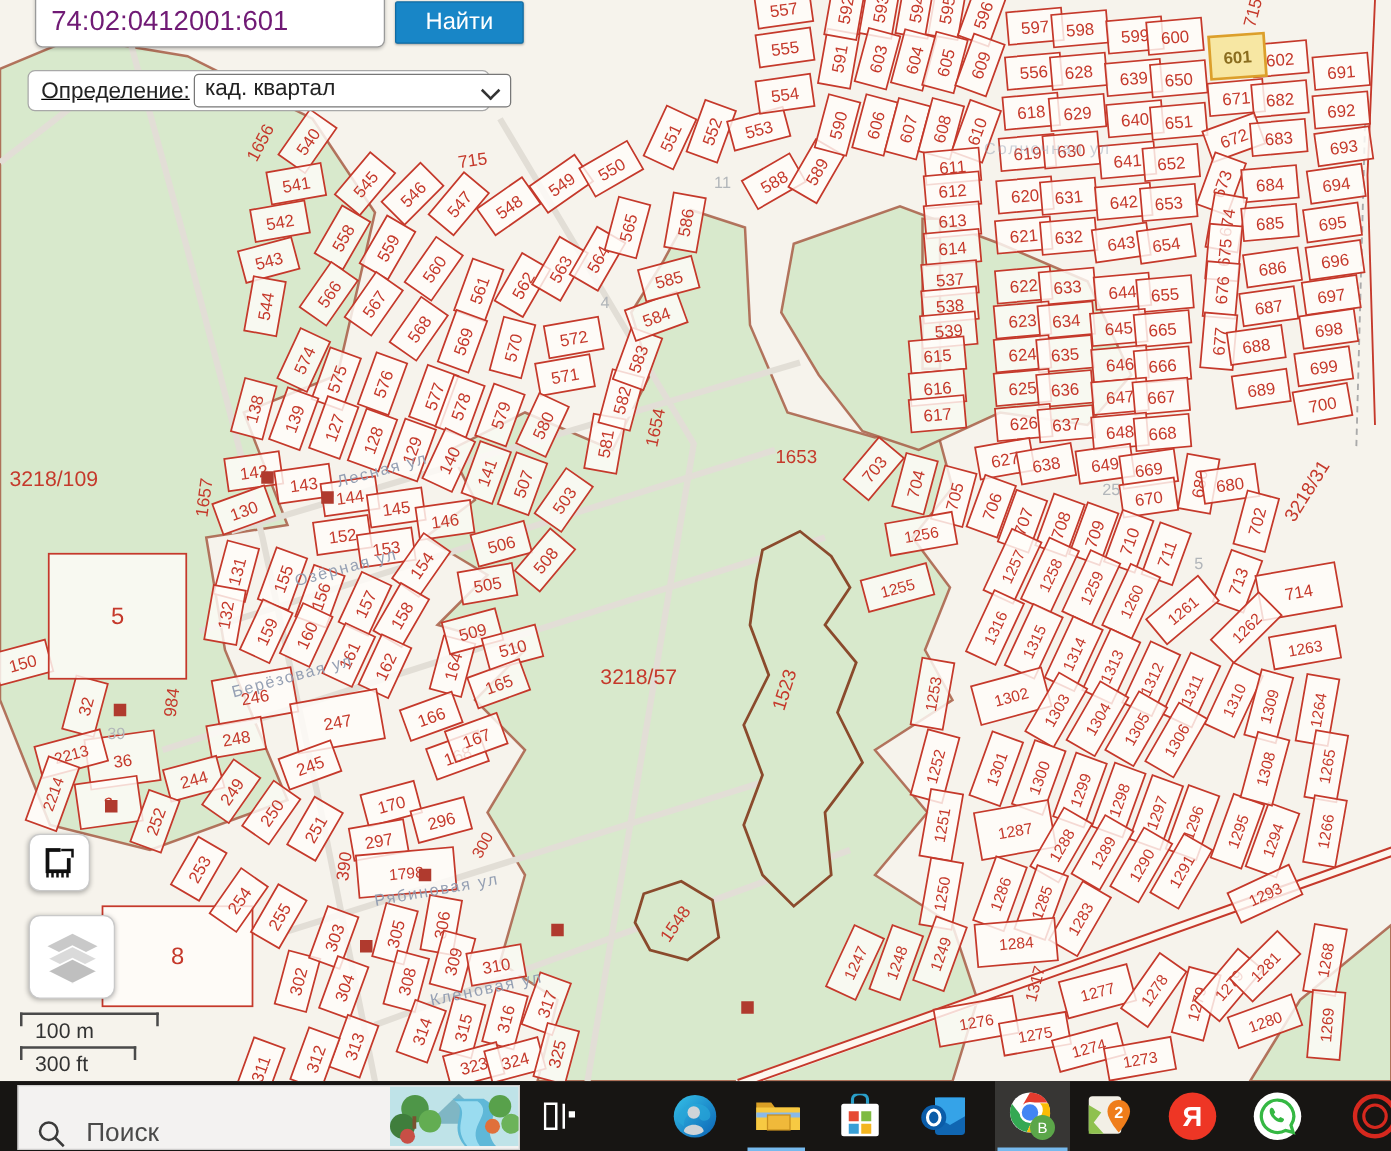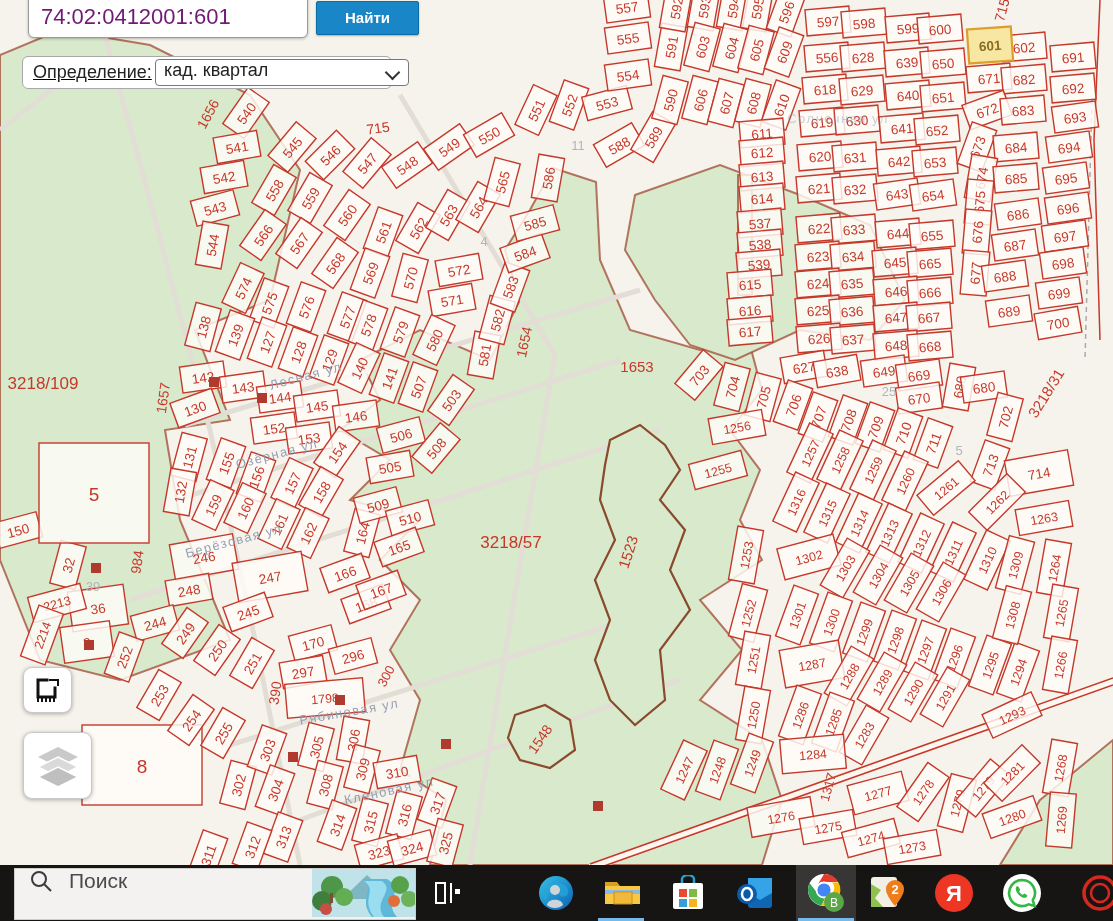--- a/index.html
+++ b/index.html
@@ -6,22 +6,22 @@
   #app{position:relative;width:1113px;height:921px;overflow:hidden;font-family:"Liberation Sans",sans-serif;}
   
   #map{position:absolute;left:0;top:0;width:1113px;height:865px;background:#f6f3ec;overflow:hidden;}
   #map-svg{position:absolute;left:0;top:0;}
   
   .search-box{position:absolute;left:28px;top:-10px;width:278px;height:46px;background:#fff;
     border:1px solid #9a9a9a;border-radius:6px;box-shadow:0 1px 3px rgba(0,0,0,.25);z-index:20;}
   .search-box input{position:absolute;left:10px;top:12px;width:256px;border:none;outline:none;
     font-family:"Liberation Sans",sans-serif;font-size:22px;color:#701a75;background:transparent;}
   .find-btn{position:absolute;left:316px;top:1px;width:101px;height:32px;background:#1886c7;color:#fff;
-    border:1px solid #0f6ba3;border-radius:2px;font-size:15px;text-align:center;line-height:32px;
-    cursor:pointer;z-index:20;box-shadow:0 1px 2px rgba(0,0,0,.3);font-weight:bold;}
+    border:1px solid #0f6ba3;border-radius:2px;font-size:19px;text-align:center;line-height:32px;
+    cursor:pointer;z-index:20;box-shadow:0 1px 2px rgba(0,0,0,.3);}
   .def-box{position:absolute;left:22px;top:56px;width:368px;height:31px;background:#fff;
     border:1px solid #a8a8a8;border-radius:6px;z-index:20;display:flex;align-items:center;text-decoration:underline;}
   .def-label{font-size:18px;color:#222;margin-left:10px;white-space:nowrap;}
   .def-select{position:absolute;left:132px;top:2px;width:252px;height:25px;border:1px solid #777;
     border-radius:4px;background:#fff;display:flex;align-items:flex-start;cursor:pointer;}
   .def-select .val{font-size:18px;color:#222;margin-left:8px;}
   .chev{position:absolute;right:10px;top:7px;width:9px;height:9px;border-right:2px solid #333;
     border-bottom:2px solid #333;transform:rotate(45deg);}
   
   .tool-btn{position:absolute;background:#fff;border:1px solid #c9c9c9;border-radius:9px;
@@ -29,21 +29,21 @@
   #measure-btn{left:23px;top:667px;width:47px;height:44px;}
   #layers-btn{left:23px;top:732px;width:67px;height:65px;}
   
   .scale{position:absolute;left:16px;top:810px;z-index:20;}
   .scale .bar{border-top:2px solid #4a4a4a;border-left:2px solid #4a4a4a;border-right:2px solid #4a4a4a;
     height:9px;}
   .scale .lbl{font-size:17px;color:#333;margin:-6px 0 2px 12px;}
   
   #taskbar{position:absolute;left:0;top:865px;width:1113px;height:56px;background:#171513;z-index:30;}
   .tb-search{position:absolute;left:14px;top:3px;width:400px;height:50px;background:#f3f2f1;
-    border:1px solid #cfcecd;display:flex;align-items:flex-start;}
+    border:1px solid #cfcecd;display:flex;align-items:flex-end;}
   .tb-search .mag{margin-left:14px;}
   .tb-search .txt{font-size:21px;color:#4a4a4a;margin-left:16px;}
   .tb-widget{position:absolute;right:0;top:0;width:103px;height:48px;overflow:hidden;}
   .tb-icon{position:absolute;top:0;width:48px;height:56px;display:flex;align-items:center;justify-content:center;}
   .tb-icon.active{background:rgba(255,255,255,.14);}
   .underline{position:absolute;height:3px;background:#76b9ed;bottom:0;z-index:31;}
 </style>
 </head>
 <body>
 
@@ -1397,20 +1397,26 @@
       </svg>
     </div>
     <div class="tool-btn" id="layers-btn">
       <svg width="46" height="42" viewBox="0 0 46 42">
         <polygon points="23,2 43,12 23,22 3,12" fill="#c9c9c9"></polygon>
         <polygon points="23,12 43,22 23,32 3,22" fill="#dadada" stroke="#fff" stroke-width="1.5"></polygon>
         <polygon points="23,22 43,32 23,42 3,32" fill="#bfbfbf" stroke="#fff" stroke-width="1.5"></polygon>
       </svg>
     </div>
 
+    <div class="scale">
+      <div class="bar" style="width:107px"></div>
+      <div class="lbl">100 m</div>
+      <div class="bar" style="width:89px"></div>
+      <div class="lbl">300 ft</div>
+    </div>
   </div>
 
   <div id="taskbar">
     <div class="tb-search">
       <svg class="mag" width="24" height="24" viewBox="0 0 24 24">
         <circle cx="10" cy="10" r="7" fill="none" stroke="#3a3a3a" stroke-width="2"></circle>
         <line x1="15" y1="15" x2="22" y2="22" stroke="#3a3a3a" stroke-width="2"></line>
       </svg>
       <span class="txt">Поиск</span>
       <div class="tb-widget">

